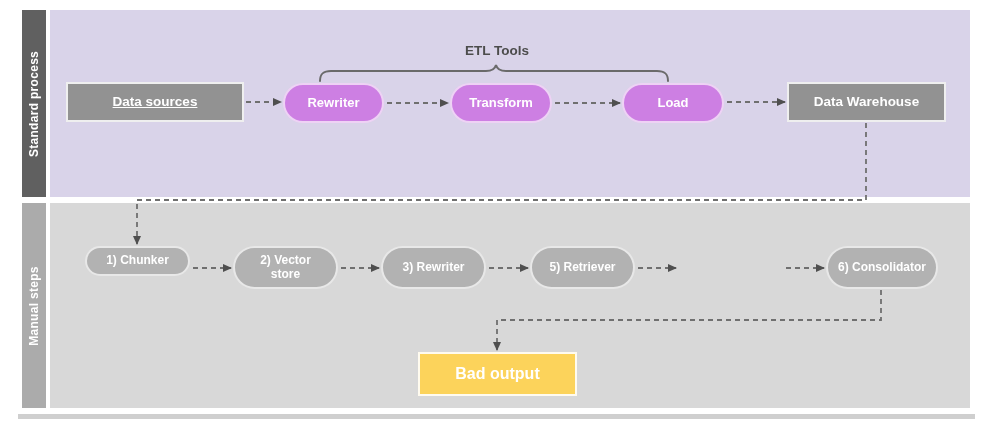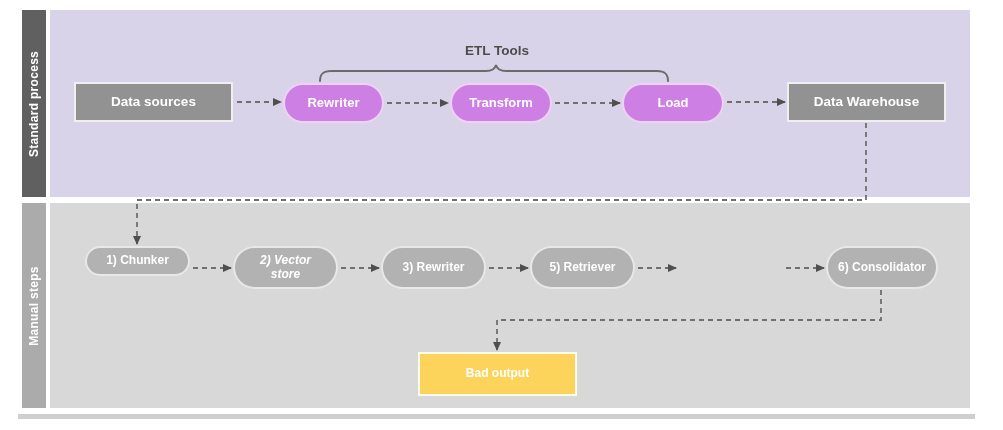--- a/index.html
+++ b/index.html
@@ -98,31 +98,31 @@
   .node.pill-gray {
     background: var(--pill-gray, #b2b2b2);
     border: 2px solid rgba(255,255,255,0.7);
     border-radius: 999px;
     font-size: 12px;
     padding: 0 10px;
   }
   .node.output {
     background: var(--output-yellow, #fcd35b);
     border: 2px solid rgba(255,255,255,0.9);
-    font-size: 12px;
+    font-size: 16px;
     justify-content: center;
   }
   
-  #n-data-sources   { left: 74px;  top: 82px;  width: 159px; height: 40px; }
+  #n-data-sources   { left: 66px;  top: 82px;  width: 178px; height: 40px; text-decoration: underline; }
   #n-extract        { left: 283px; top: 83px;  width: 101px; height: 40px; }
   #n-transform      { left: 450px; top: 83px;  width: 102px; height: 40px; }
   #n-load           { left: 622px; top: 83px;  width: 102px; height: 40px; }
   #n-data-warehouse { left: 787px; top: 82px;  width: 159px; height: 40px; }
   #n-chunker        { left: 85px;  top: 246px; width: 105px; height: 30px; }
-  #n-vector-store   { left: 233px; top: 246px; width: 105px; height: 43px; font-style: italic; }
+  #n-vector-store   { left: 233px; top: 246px; width: 105px; height: 43px; }
   #n-rewriter       { left: 381px; top: 246px; width: 105px; height: 43px; }
   #n-retriever      { left: 530px; top: 246px; width: 105px; height: 43px; }
   #n-reranker       { left: 678px; top: 246px; width: 105px; height: 43px; }
   #n-consolidator   { left: 826px; top: 246px; width: 112px; height: 43px; }
   #n-bad-output     { left: 418px; top: 352px; width: 159px; height: 44px; }
 </style>
 </head>
 <body>
 
 <div class="canvas">

